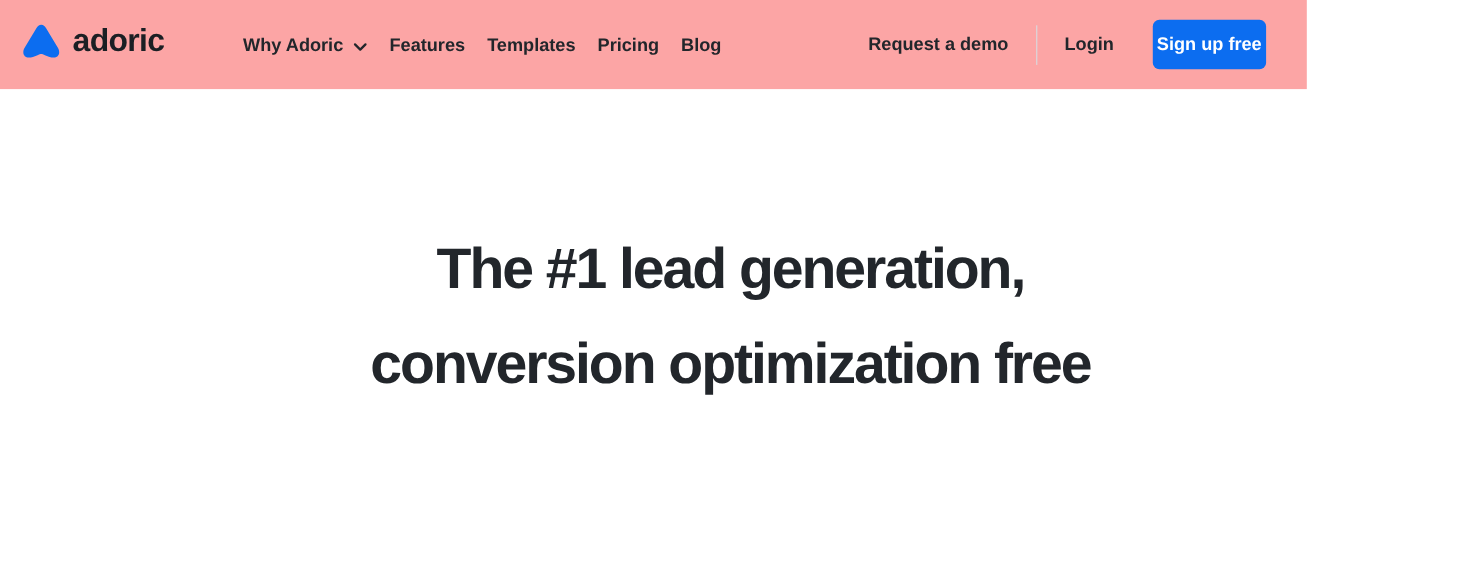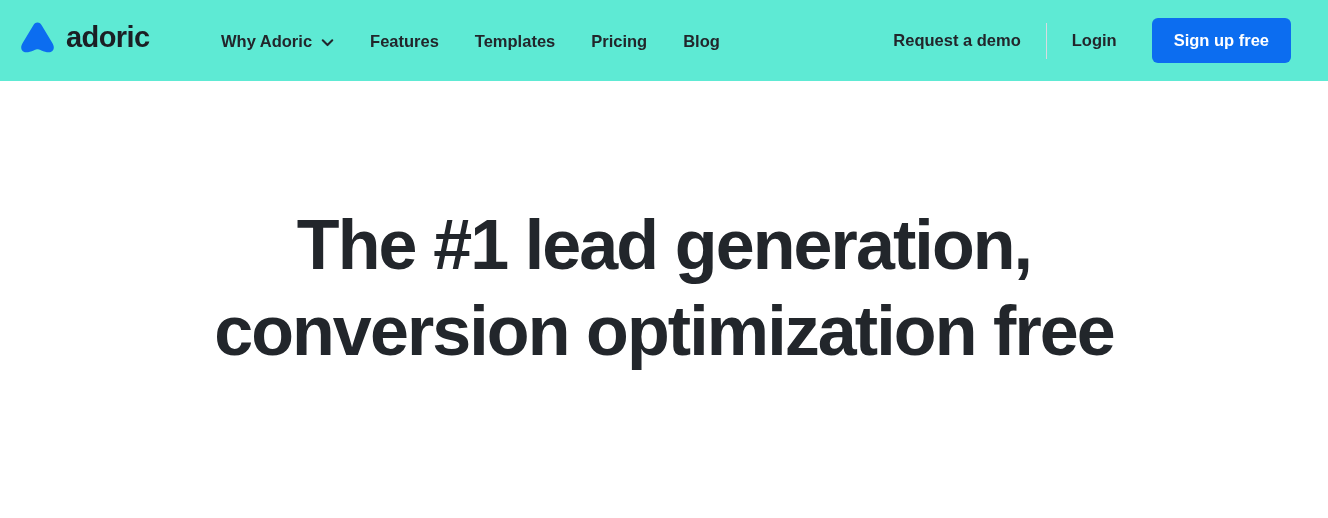--- a/index.html
+++ b/index.html
@@ -11,23 +11,23 @@
     height: 518px;
     background: #ffffff;
     font-family: "Liberation Sans", sans-serif;
     overflow: hidden;
     -webkit-font-smoothing: antialiased;
   }
 
   
   .header {
     position: relative;
-    width: 1328px;
+    width: 1188px;
     height: 81px;
-    background: #5eead4;
+    background: #fca5a5;
     box-sizing: border-box;
   }
 
   .brand {
     position: absolute;
     left: 20px;
     top: 21px;
     display: flex;
     align-items: center;
     gap: 11px;
@@ -48,21 +48,21 @@
     line-height: 1;
     white-space: nowrap;
   }
 
   .nav-main {
     position: absolute;
     left: 221px;
     top: 28px;
     display: flex;
     align-items: center;
-    gap: 36px;
+    gap: 20px;
   }
   .nav-link {
     font-size: 16.5px;
     font-weight: 700;
     color: #22262b;
     text-decoration: none;
     white-space: nowrap;
     line-height: 26px;
     cursor: pointer;
     display: flex;
@@ -100,21 +100,21 @@
     height: 36px;
     background: #d8dbe0;
     margin: 0 25px;
     flex: none;
   }
   .btn-signup {
     display: inline-flex;
     align-items: center;
     justify-content: center;
     height: 45px;
-    padding: 0 22px;
+    padding: 0 4px;
     margin-left: 35px;
     background: #0c6df0;
     color: #ffffff;
     font-size: 16.5px;
     font-weight: 700;
     border: none;
     border-radius: 6px;
     white-space: nowrap;
     cursor: pointer;
     font-family: "Liberation Sans", sans-serif;
@@ -123,21 +123,21 @@
   
   .hero {
     width: 1328px;
     text-align: center;
     padding-top: 121px;
     box-sizing: border-box;
   }
   .hero-title {
     margin: 0 auto;
     width: 1100px;
-    font-size: 70px;
+    font-size: 52px;
     font-weight: 700;
     line-height: 86px;
     letter-spacing: -1.9px;
     color: #22262b;
   }
   .hero-sub {
     margin: 26px auto 0 auto;
     width: 1010px;
     font-size: 29px;
     font-weight: 400;

